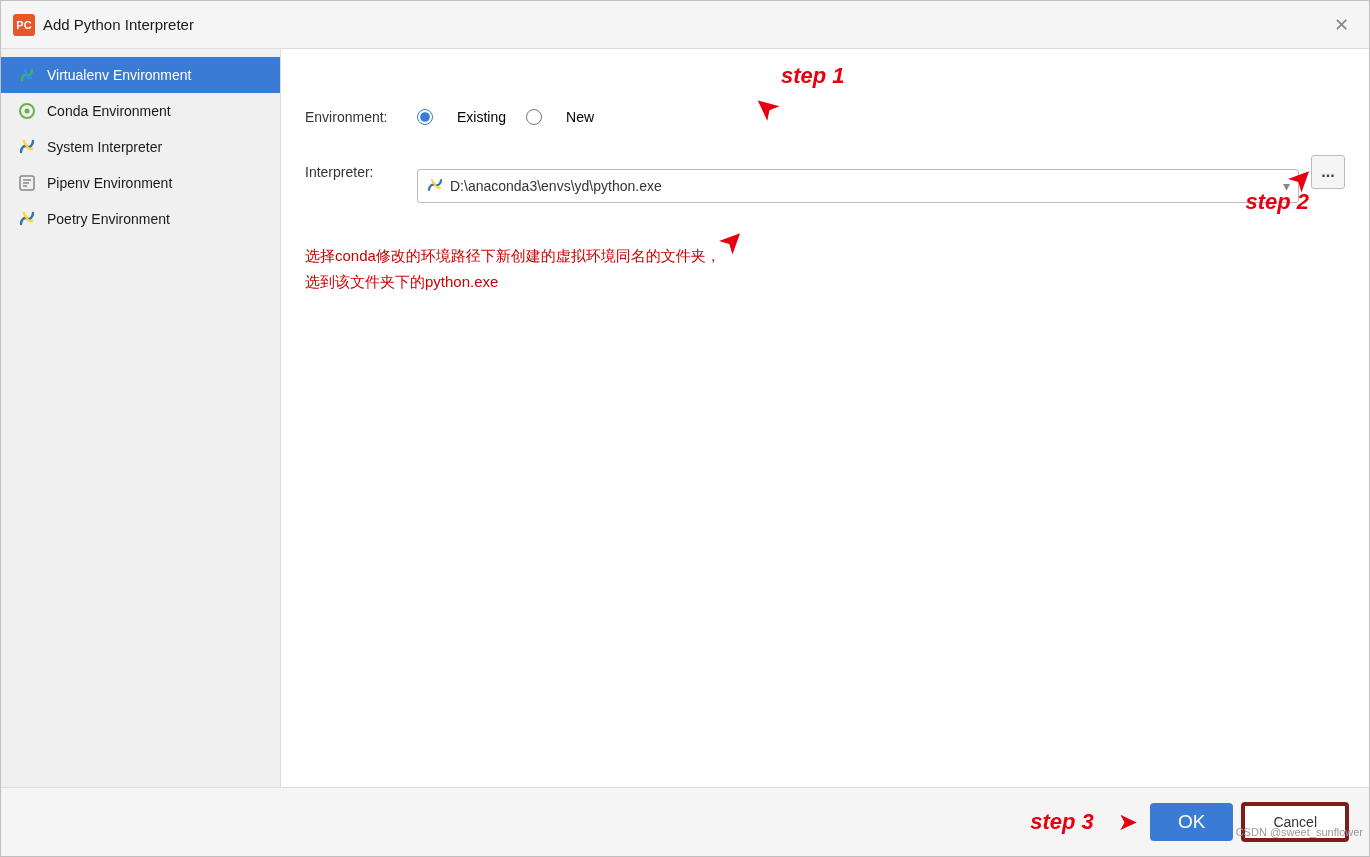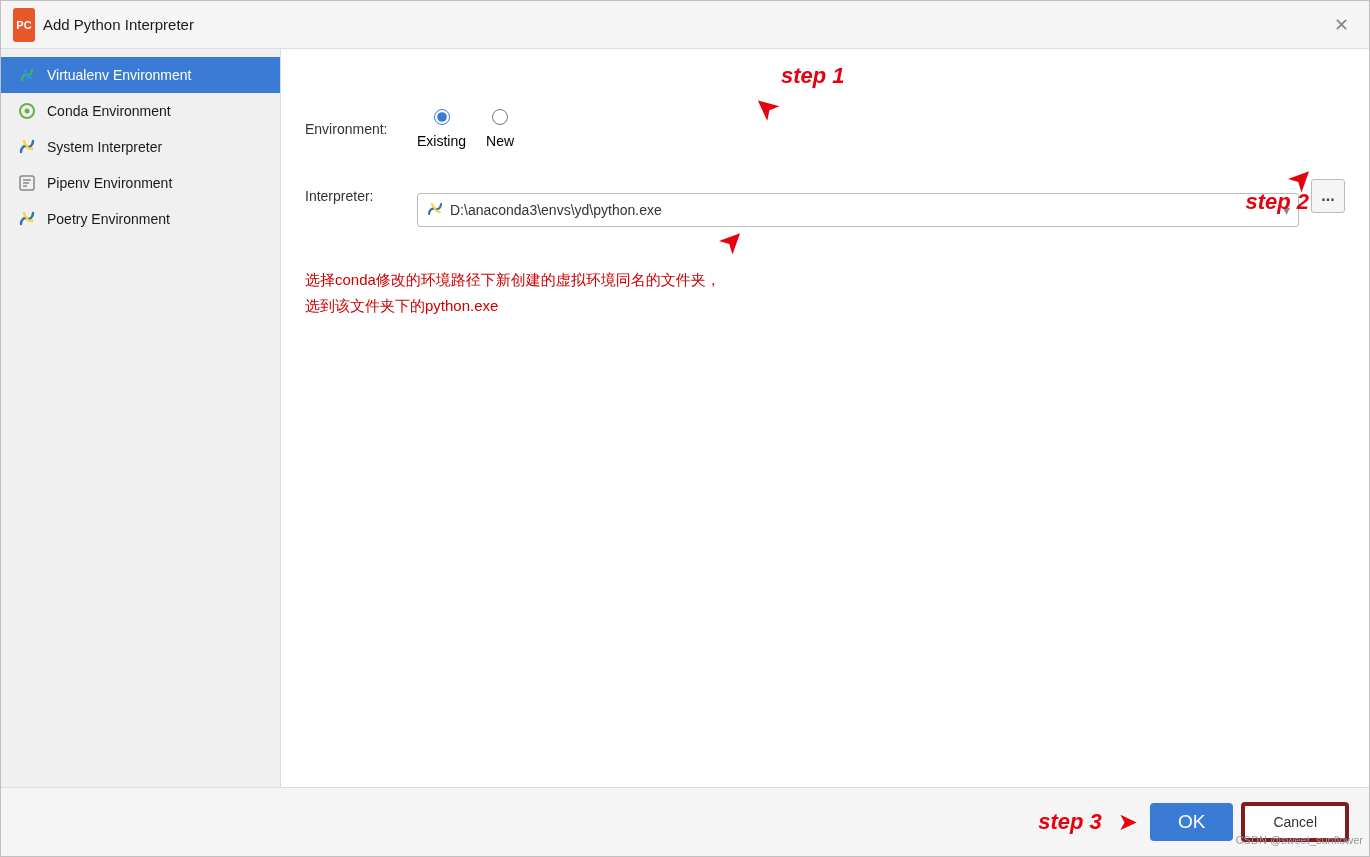--- a/index.html
+++ b/index.html
@@ -25,21 +25,21 @@
     .title-bar {
       display: flex;
       align-items: center;
       padding: 8px 12px;
       background: #f5f5f5;
       border-bottom: 1px solid #ddd;
       height: 48px;
     }
     .title-bar-icon {
       width: 22px;
-      height: 34px;
+      height: 22px;
       margin-right: 8px;
       background: #e8572a;
       border-radius: 3px;
       display: flex;
       align-items: center;
       justify-content: center;
       color: white;
       font-size: 11px;
       font-weight: bold;
     }
@@ -107,24 +107,23 @@
       min-width: 100px;
     }
     .radio-group {
       display: flex;
       align-items: center;
       gap: 20px;
     }
     .radio-label {
       display: flex;
       align-items: center;
-      gap: 8px;
-      font-size: 14px;
-      cursor: pointer;
-      flex-direction: column;
+      gap: 24px;
+      font-size: 14px;
+      cursor: pointer;
     }
     .radio-input {
       width: 16px;
       height: 16px;
       accent-color: #3a7bd5;
       cursor: pointer;
     }
     .interpreter-row {
       display: flex;
       align-items: center;
@@ -217,21 +216,21 @@
       border: 4px solid #7f1d1d;
       border-radius: 4px;
       padding: 8px 28px;
       font-size: 14px;
       cursor: pointer;
       min-width: 80px;
     }
 
     .csdn-watermark {
       position: absolute;
-      bottom: 10px;
+      bottom: 18px;
       right: 6px;
       font-size: 11px;
       color: #999;
     }
   </style>
 </head>
 <body>
 
 <div class="dialog">
 
@@ -354,19 +353,19 @@
 
       <div class="annotation-text" style="margin-top: 40px;">
         <div>选择conda修改的环境路径下新创建的虚拟环境同名的文件夹，</div>
         <div>选到该文件夹下的python.exe</div>
       </div>
     </div>
   </div>
 
   <div class="dialog-footer">
 
-    <span style="color:#e8000e; font-size:22px; font-style:italic; font-weight:bold; margin-right:8px;">step 3</span>
+    <span style="color:#e8000e; font-size:22px; font-style:italic; font-weight:bold; margin-right:16px;">step 3</span>
     <span style="color:#e8000e; font-size:24px; margin-right:4px;">➤</span>
     <button class="btn-ok">OK</button>
     <button class="btn-cancel">Cancel</button>
     <div class="csdn-watermark">CSDN @sweet_sunflower</div>
   </div>
 </div>
 
 </body></html>

